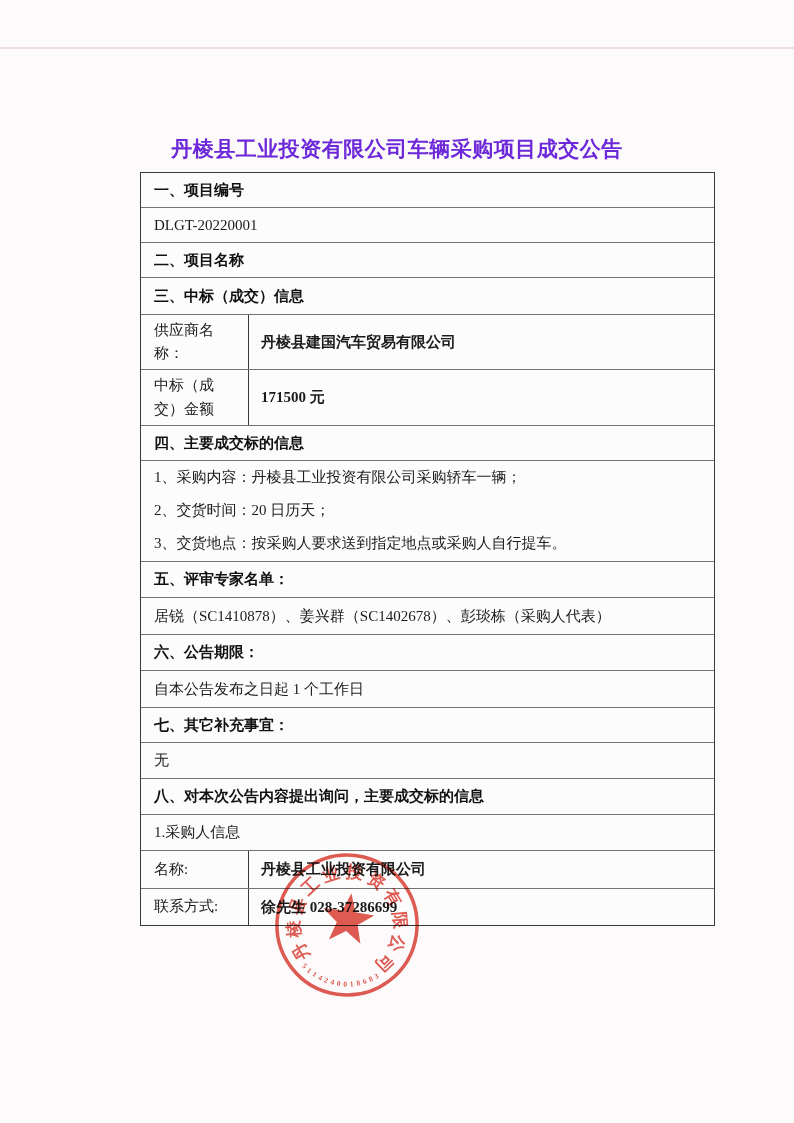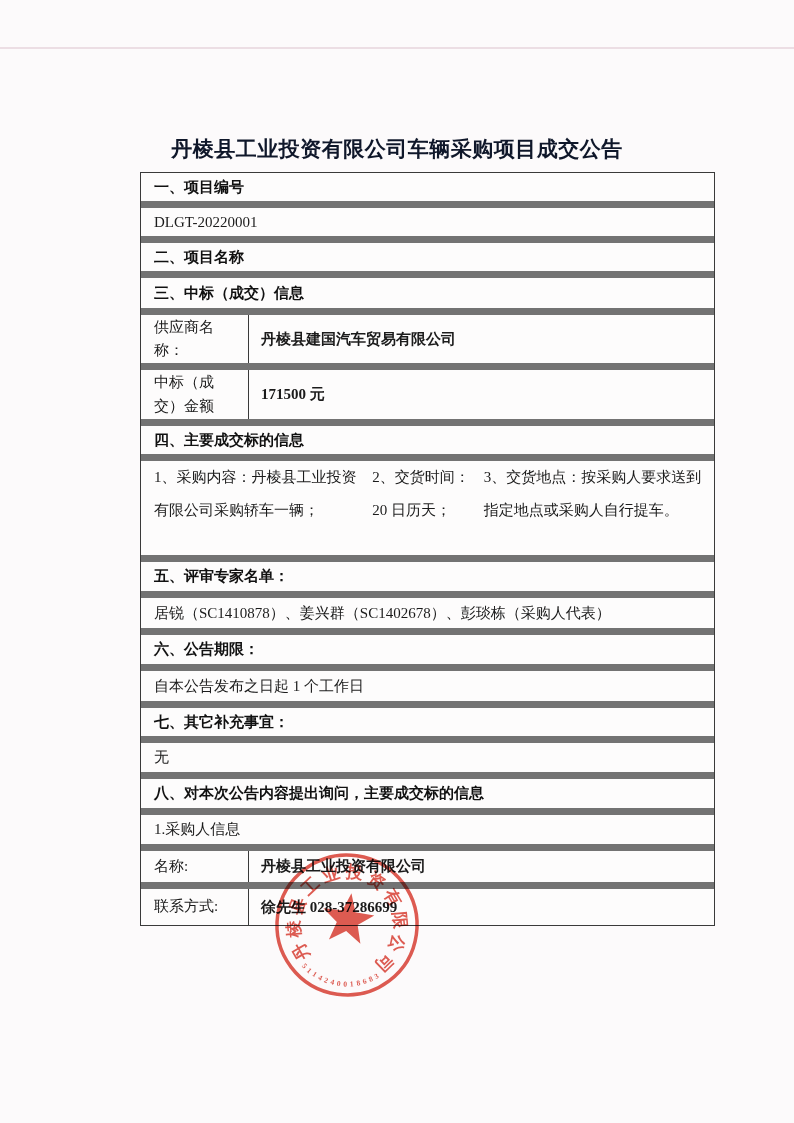--- a/index.html
+++ b/index.html
@@ -9,32 +9,32 @@
     font-family:"Liberation Serif","DejaVu Serif",serif;
     color:#1b1b1b;
   }
   .scan-line{
     position:absolute;left:0;top:47px;width:794px;height:2px;
     background:rgba(205,170,185,0.35);
   }
   .doc-title{
     position:absolute;top:135px;left:0;width:794px;
     text-align:center;font-size:21px;font-weight:700;letter-spacing:0.5px;
-    color:#0f172a;
+    color:#6d28d9;
     font-family:"Liberation Sans","DejaVu Sans",sans-serif;
   }
   .doc-table{
     position:absolute;left:140px;top:172px;width:575px;
     border:1px solid #3a3a3a;
     box-sizing:border-box;
     background:rgba(255,255,255,0.35);
   }
   .row{
     box-sizing:border-box;
-    border-bottom:7px solid #737373;
+    border-bottom:1px solid #737373;
     display:flex;align-items:center;
     font-size:15px;
   }
   .row:last-child{border-bottom:none;}
   .row.hdr{
     font-weight:700;
     font-family:"Liberation Sans","DejaVu Sans",sans-serif;
     color:#111;
   }
   .cell-full{padding-left:13px;padding-right:8px;}
@@ -42,21 +42,21 @@
     width:108px;min-width:108px;align-self:stretch;
     border-right:1px solid #3a3a3a;box-sizing:border-box;
     display:flex;align-items:center;
     padding-left:13px;padding-right:18px;line-height:1.55;
   }
   .col-value{
     flex:1;display:flex;align-items:center;
     padding-left:12px;padding-right:8px;font-weight:bold;
   }
   .multiline{
-    align-items:flex-start;justify-content:flex-start;
+    flex-direction:column;align-items:flex-start;justify-content:flex-start;
   }
   .multiline .line{line-height:33px;padding-left:13px;}
   .seal{
     position:absolute;left:262px;top:843px;width:172px;height:168px;
     mix-blend-mode:multiply;opacity:0.82;
     pointer-events:none;
   }
   .seal text{
     fill:#d8382c;
     font-family:"Liberation Serif","DejaVu Serif",serif;

